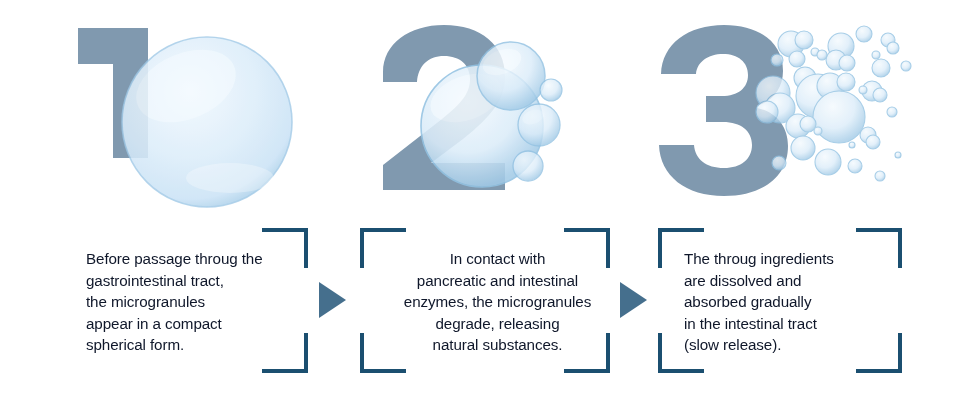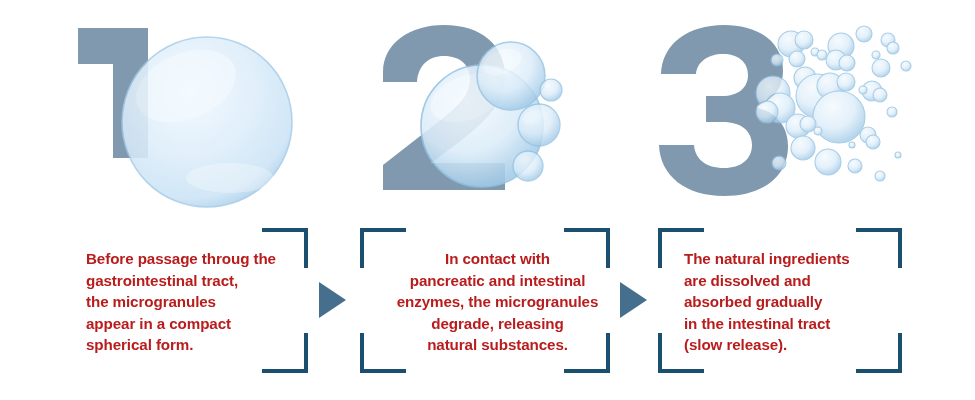--- a/index.html
+++ b/index.html
@@ -56,24 +56,24 @@
   .bracket span {
     position: absolute;
     display: block;
     background: #1b4f70;
   }
   .corner-h { height: 4px; width: 46px; }
   .corner-v { width: 4px; height: 40px; }
 
   .caption-text {
     position: absolute;
-    color: #b91c1c;
+    color: #0f172a;
     font-family: "Liberation Sans", sans-serif;
     font-size: 15.2px;
-    font-weight: 700;
+    font-weight: 400;
     line-height: 21.5px;
     letter-spacing: -0.1px;
     white-space: pre-line;
   }
 
   
   .arrow {
     position: absolute;
     width: 0;
     height: 0;
@@ -291,20 +291,20 @@
     <div class="bracket">
       <span class="corner-h" style="left:0;  top:0;"></span>
       <span class="corner-v" style="left:0;  top:0;"></span>
       <span class="corner-h" style="left:0;  bottom:0;"></span>
       <span class="corner-v" style="left:0;  bottom:0;"></span>
       <span class="corner-h" style="right:0; top:0;"></span>
       <span class="corner-v" style="right:0; top:0;"></span>
       <span class="corner-h" style="right:0; bottom:0;"></span>
       <span class="corner-v" style="right:0; bottom:0;"></span>
     </div>
-    <div class="caption-text" style="left:26px; top:20px; width:215px;">The natural ingredients
+    <div class="caption-text" style="left:26px; top:20px; width:215px;">The throug ingredients
 are dissolved and
 absorbed gradually
 in the intestinal tract
 (slow release).</div>
   </div>
 
 </div>
 
 </body></html>

